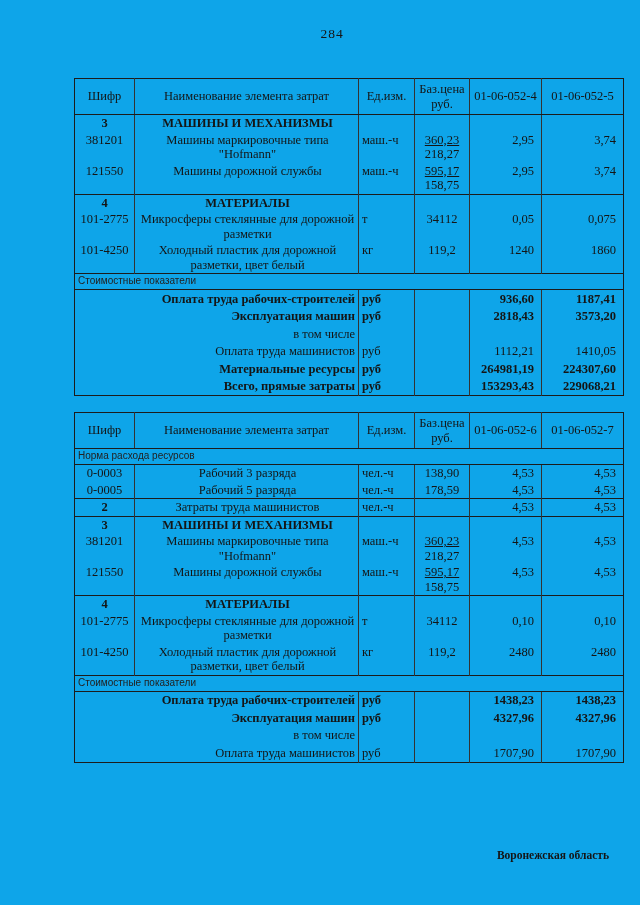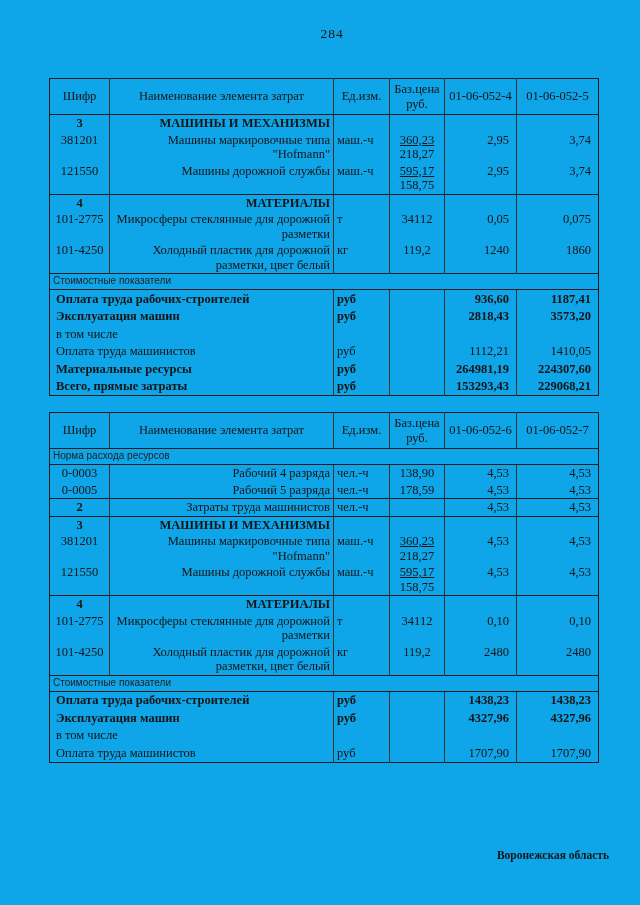--- a/index.html
+++ b/index.html
@@ -9,56 +9,56 @@
     -webkit-font-smoothing:antialiased;
   }
   .page { position:relative; width:640px; height:905px; background:#0ea5e9; overflow:hidden; }
 
   .pagenum {
     position:absolute; top:26px; left:24px; width:616px;
     text-align:center; font-size:13.5px; letter-spacing:1px;
   }
 
   table.est {
-    position:absolute; left:49px; width:549px;
+    position:absolute; left:74px; width:549px;
     border-collapse:collapse; table-layout:fixed;
     border:1.8px solid #1c1c1c; background:transparent;
   }
   #t0 { top:78px; }
   #t1 { top:412px; }
 
   th, td {
     font-size:12.5px; line-height:14.5px; vertical-align:top;
     padding:1px 3px; overflow:hidden;
   }
   thead th {
     font-weight:normal; text-align:center; vertical-align:middle;
     border-bottom:1.6px solid #1c1c1c; padding:3px 1px; height:24px;
     white-space:pre-line;
   }
   th + th, td + td { border-left:1.1px solid #333; }
 
   td.code  { text-align:center; }
-  td.name  { text-align:right; padding-left:5px; white-space:pre-line; }
+  td.name  { text-align:center; padding-left:5px; white-space:pre-line; }
   td.unit  { text-align:left; }
   td.price { text-align:center; }
   td.val   { text-align:right; padding-right:7px; }
 
   tr.section td { font-weight:bold; border-top:1.5px solid #1c1c1c; }
   tr.subsection td { border-top:1.5px solid #1c1c1c; }
   tr.subsection td.code { font-weight:bold; }
 
   tr.band td {
     border-top:1.4px solid #1c1c1c; border-bottom:1.4px solid #1c1c1c;
     font-family:"Liberation Sans", sans-serif; font-size:10px; line-height:12px;
     padding:1px 8px 2px 3px; color:#222;
   }
 
   tr.cost td { padding-top:1.5px; padding-bottom:1.5px; }
-  tr.cost td.label { text-align:left; padding-left:6px; }
+  tr.cost td.label { text-align:right; padding-left:6px; }
   tr.cost.bold td { font-weight:bold; }
 
   .frac-top { display:block; text-decoration:underline; }
   .frac-bottom { display:block; }
 
   .footer {
     position:absolute; top:849px; right:31px;
     font-size:11.5px; font-weight:bold;
   }
 </style>
@@ -214,21 +214,21 @@
         <th>01-06-052-6</th>
         <th>01-06-052-7</th>
       </tr>
     </thead>
     <tbody>
         <tr class="band">
           <td colspan="6">Норма расхода ресурсов</td>
         </tr>
         <tr>
           <td class="code">0-0003</td>
-          <td class="name">Рабочий 4 разряда</td>
+          <td class="name">Рабочий 3 разряда</td>
           <td class="unit">чел.-ч</td>
           <td class="price">138,90</td>
           <td class="val">4,53</td>
           <td class="val">4,53</td>
         </tr>
         <tr>
           <td class="code">0-0005</td>
           <td class="name">Рабочий 5 разряда</td>
           <td class="unit">чел.-ч</td>
           <td class="price">178,59</td>

